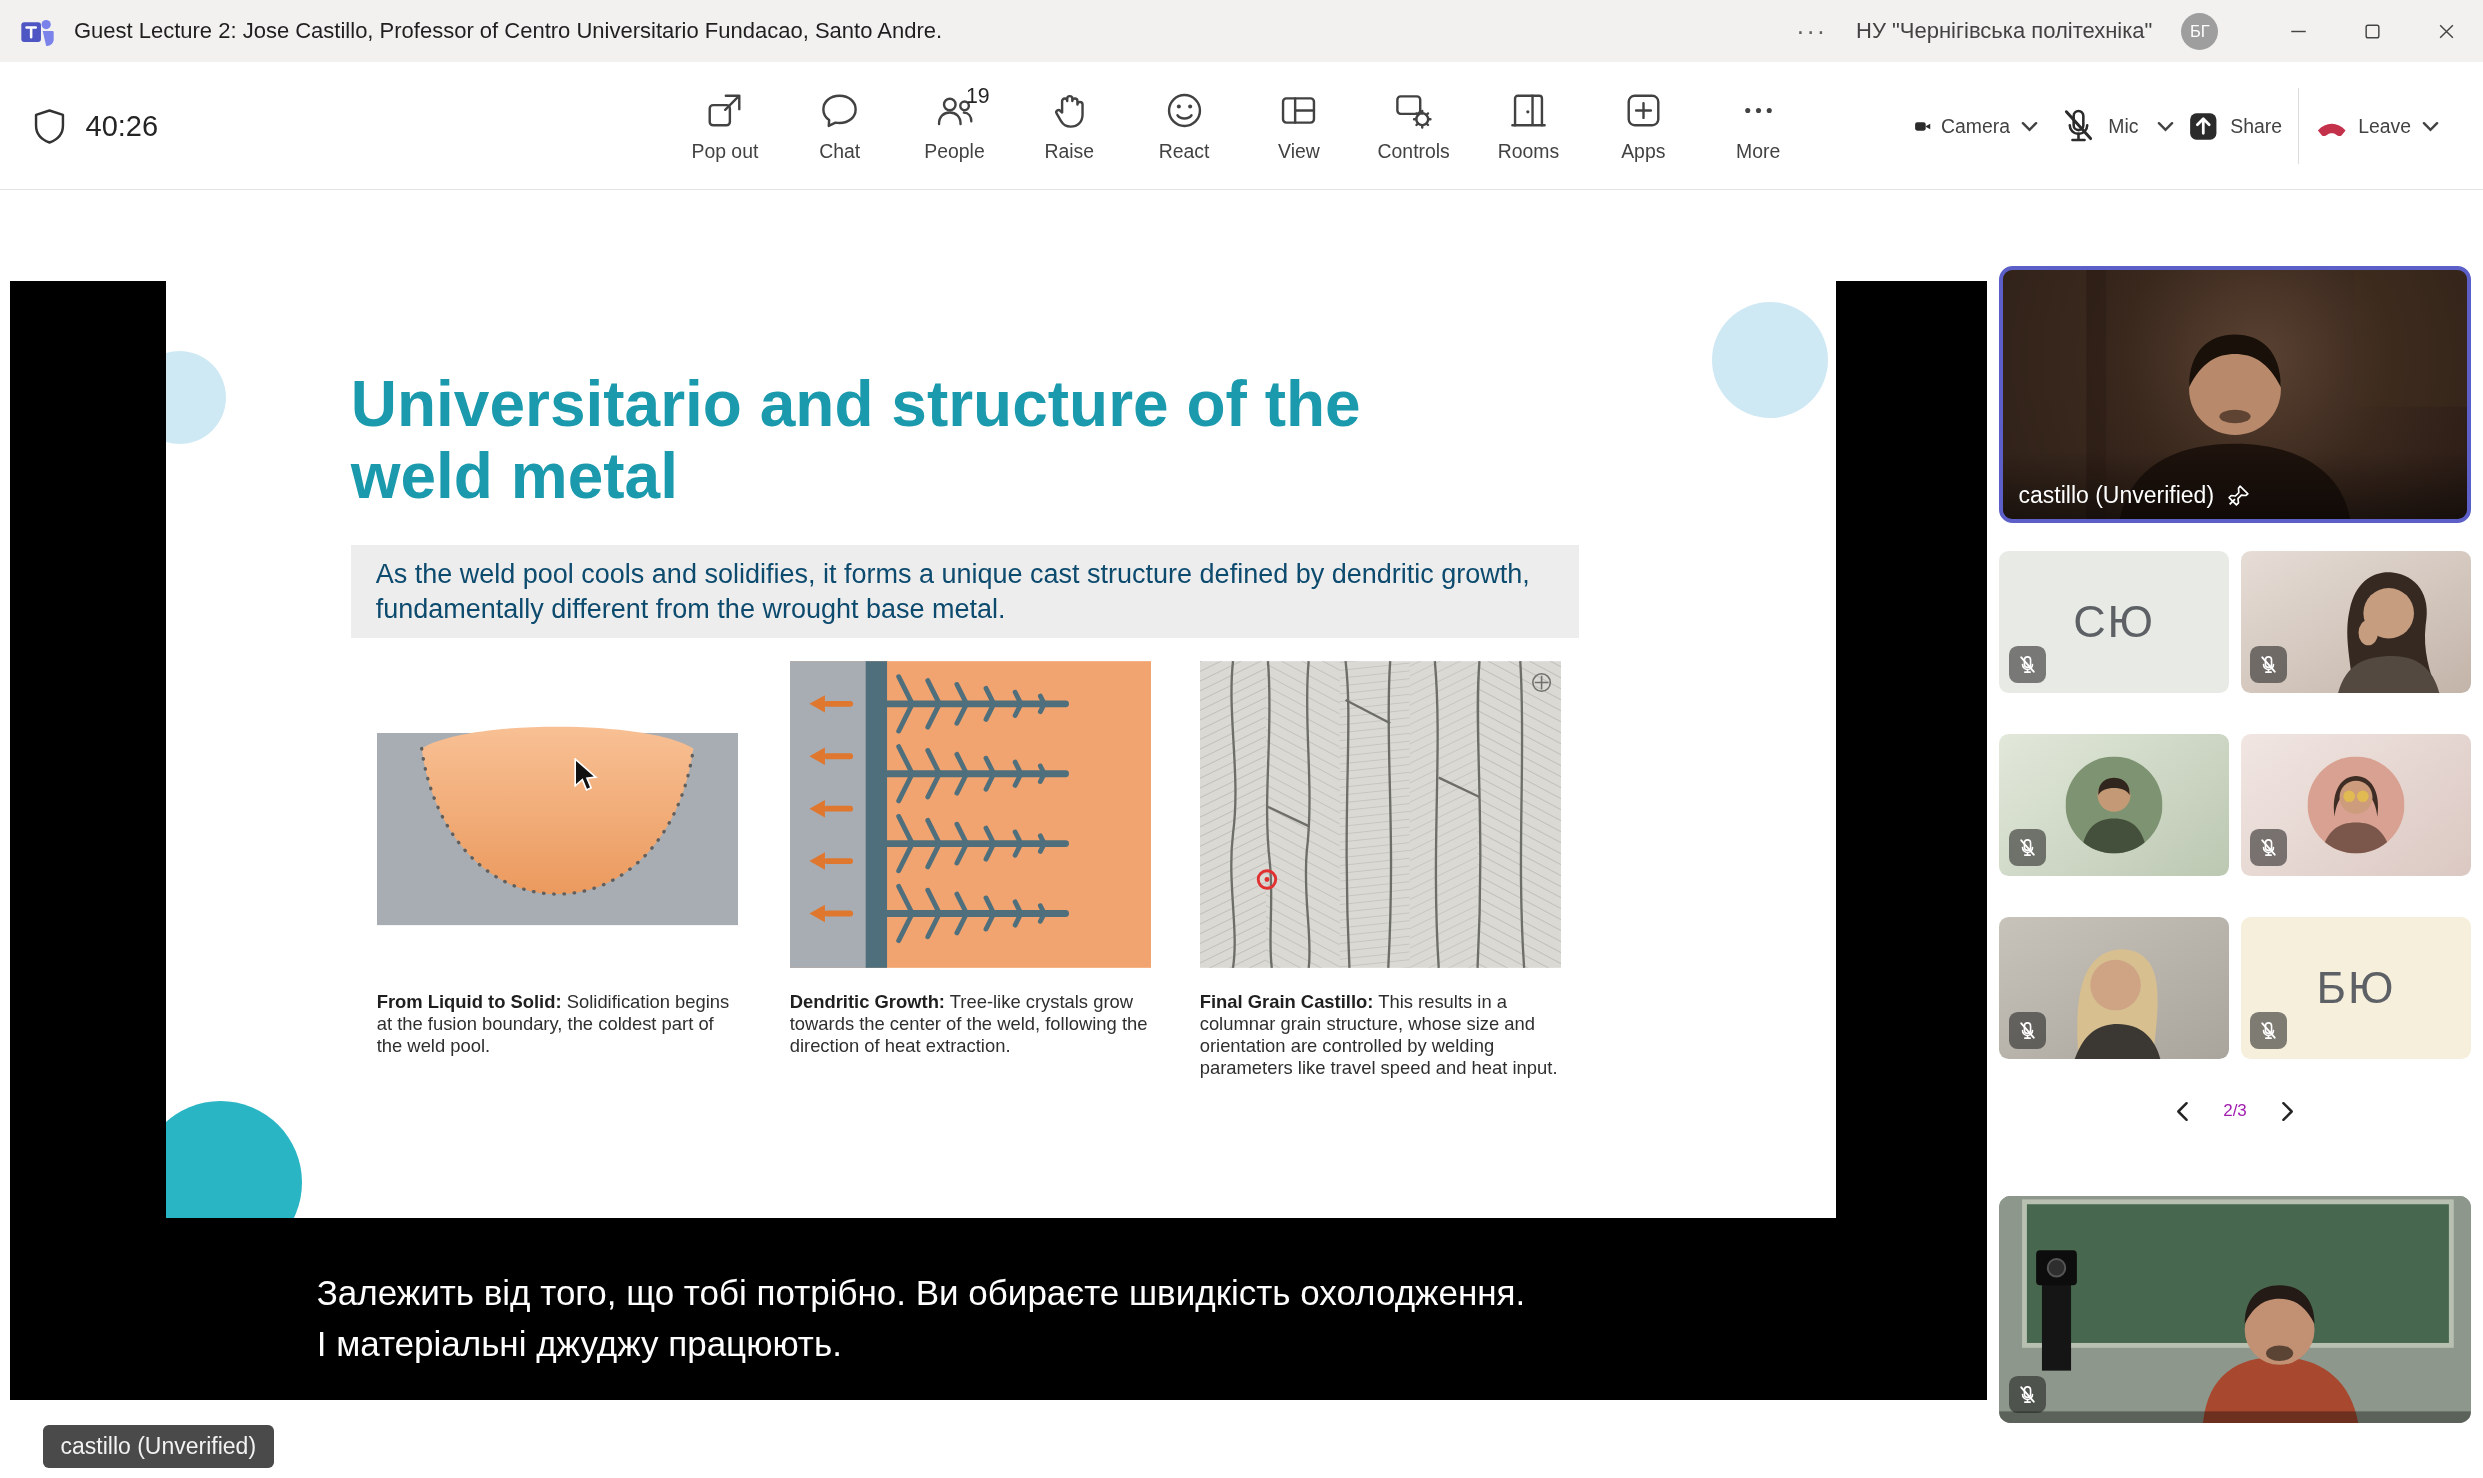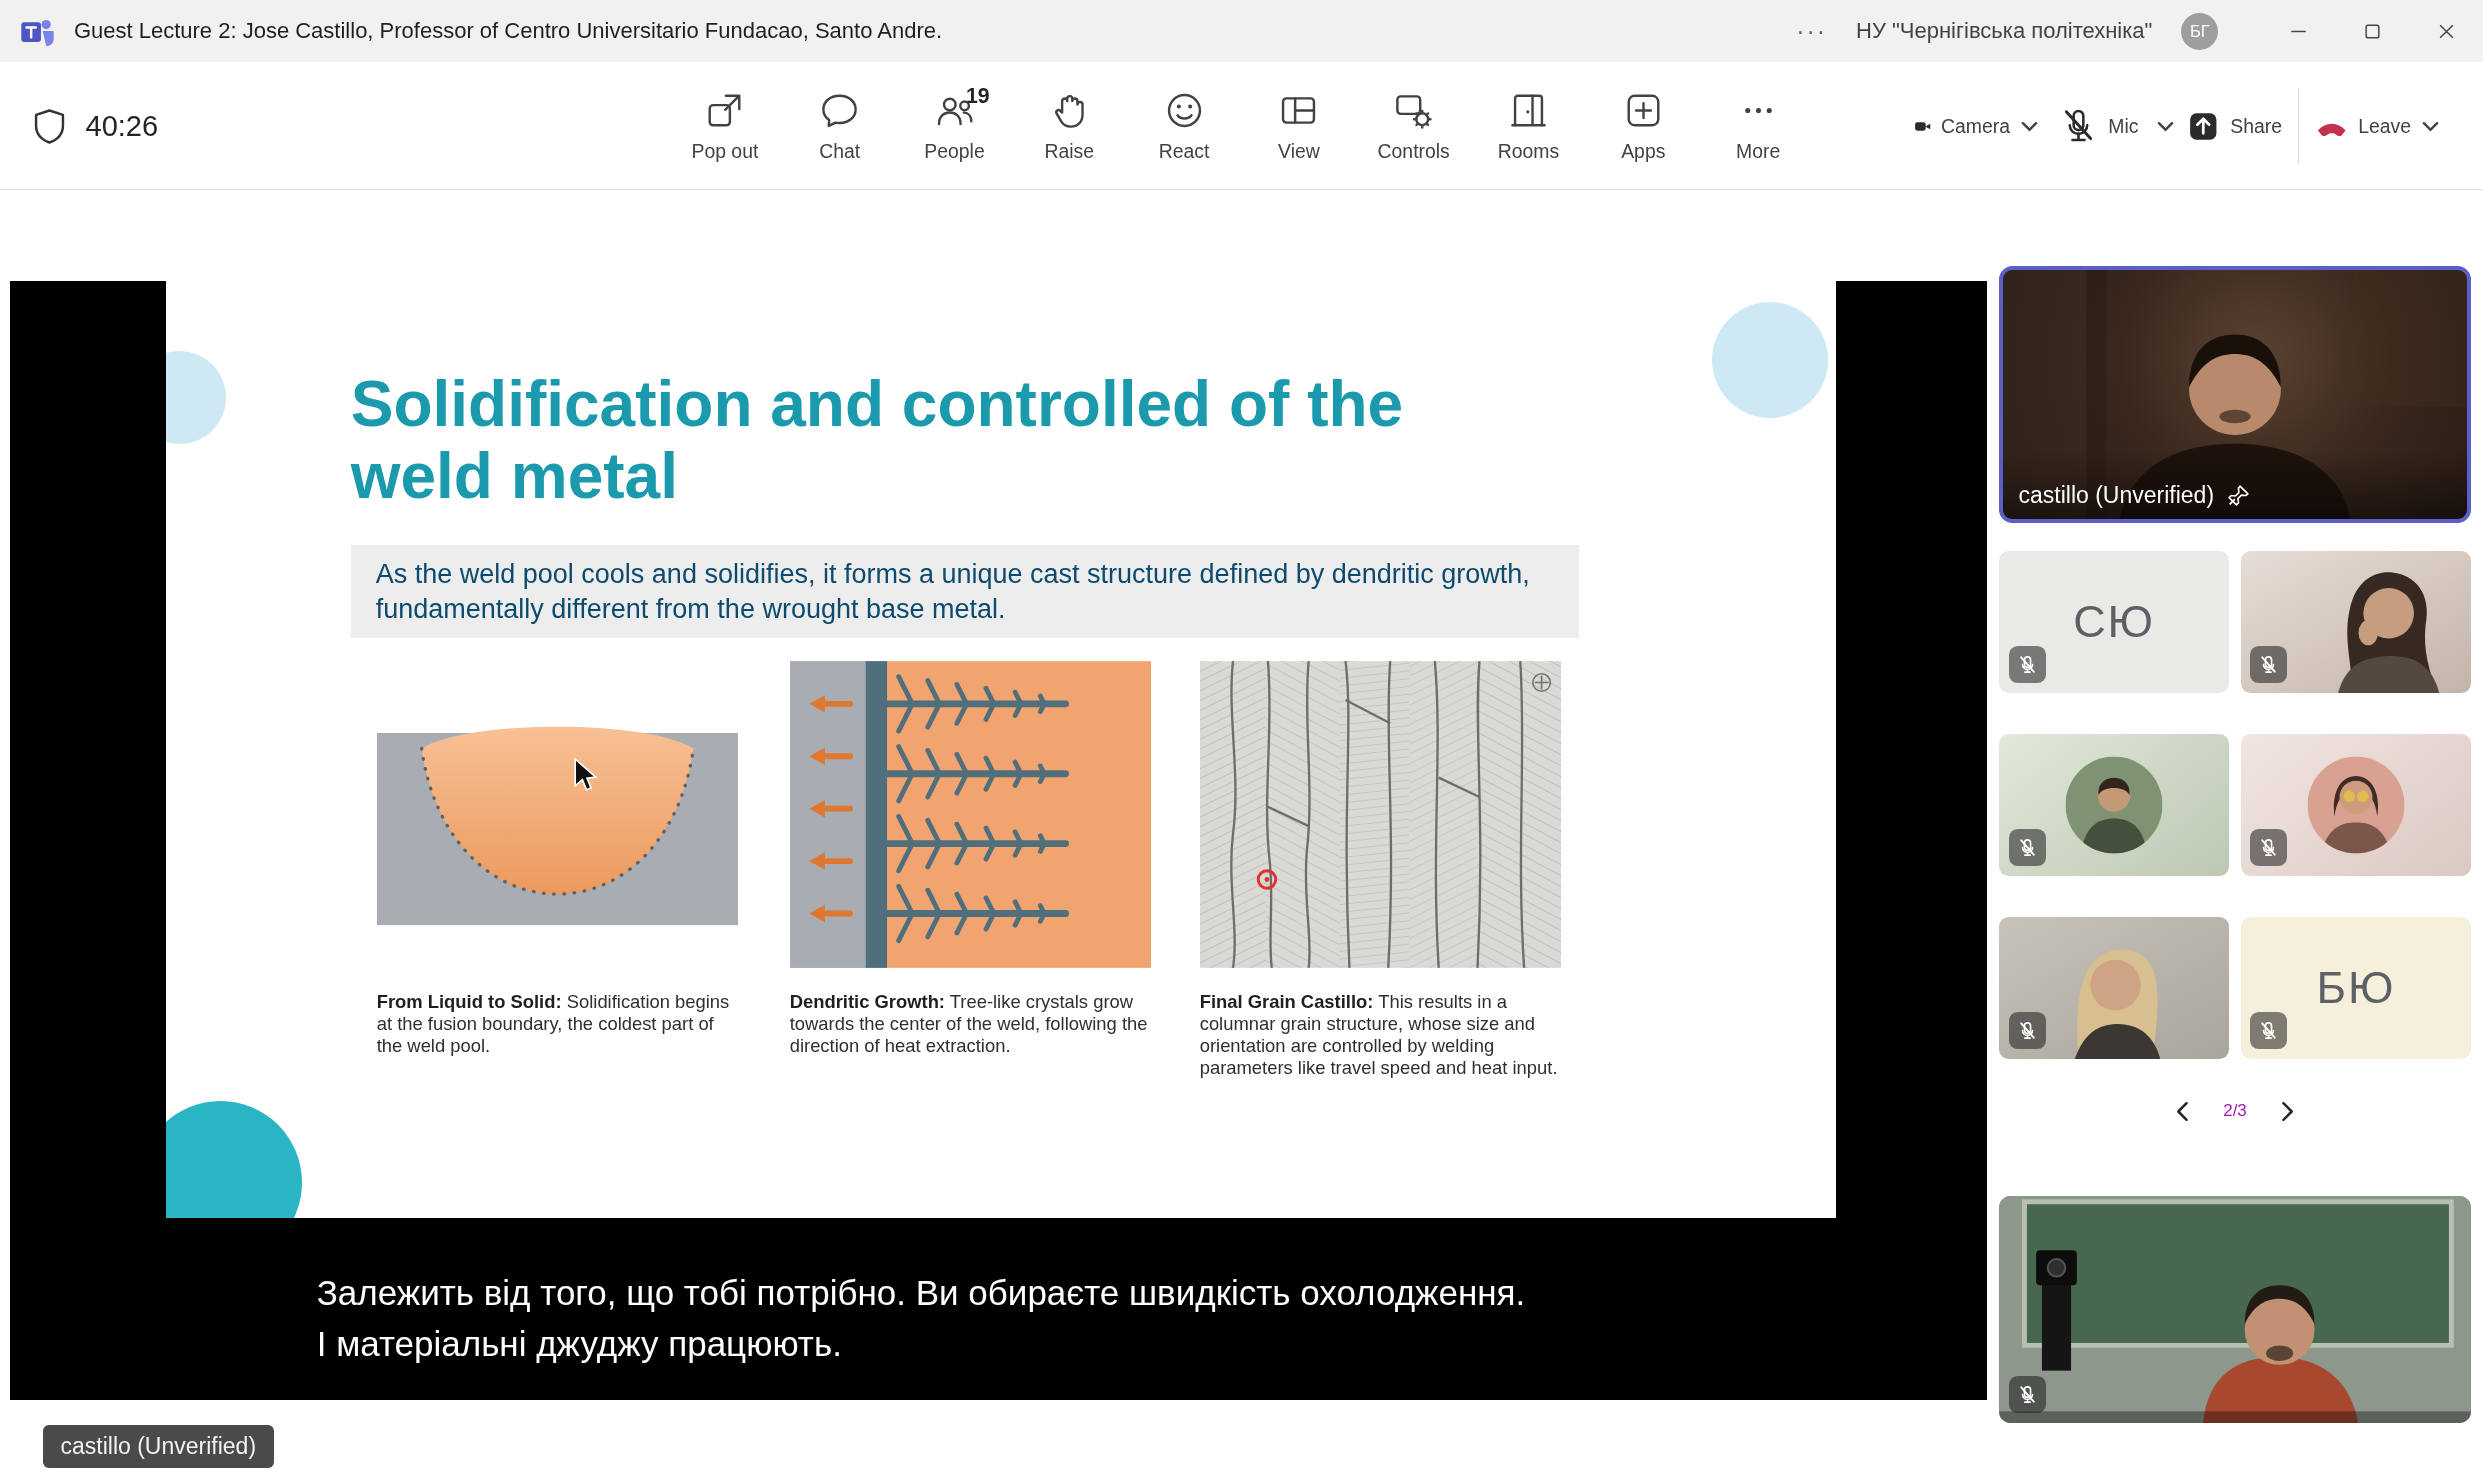--- a/index.html
+++ b/index.html
@@ -20,21 +20,21 @@
   .tb-avatar{width:37px;height:37px;border-radius:50%;background:#9e9e9e;color:#fff;font-size:16.5px;font-weight:normal;display:flex;align-items:center;justify-content:center}
   .win-controls{display:flex;margin-left:13.6px}
   .win-btn{width:74px;height:62px;display:flex;align-items:center;justify-content:center}
 
   
   .toolbar{position:absolute;top:62px;left:0;right:0;height:128px;background:#fff;border-bottom:1px solid #e3e3e3}
   .timer{position:absolute;left:29px;top:0;height:128px;display:flex;align-items:center;gap:15.5px;font-size:29px;color:#242424}
   .center-group{position:absolute;left:0;right:0;top:0;height:128px;display:flex;align-items:center;justify-content:center;gap:5.8px}
   .tb-btn{width:109px;height:115px;display:flex;flex-direction:column;align-items:center;justify-content:center;gap:8.7px;position:relative;border-radius:7.8px}
   .tb-btn .lbl{font-size:19.4px;color:#424242;white-space:nowrap}
-  .badge{position:absolute;top:15.5px;right:19.4px;font-size:21.3px;font-weight:bold;color:#242424}
+  .badge{position:absolute;top:15.5px;right:19.4px;font-size:21.3px;font-weight:normal;color:#242424}
   .device-group{position:absolute;right:33px;top:0;height:128px;display:flex;align-items:center}
   .dev-btn{width:97px;height:115px;display:flex;flex-direction:row;align-items:center;justify-content:center;gap:8.7px}
   .dev-btn .lbl{font-size:19.4px;color:#424242}
   .chev{width:39px;height:115px;display:flex;align-items:center;justify-content:center}
   .divider{width:1px;height:76px;background:#dcdcdc;margin:0 15.5px}
 
   
   .stage{position:absolute;left:9.7px;top:281px;width:1977px;height:1119px;background:#000}
   .slide{position:absolute;left:156px;top:0;width:1670px;height:937px;background:#fff;overflow:hidden}
   .deco{position:absolute;border-radius:50%}
@@ -243,21 +243,21 @@
           </svg>
         </button>
     </div>
   </div>
 
   <div class="stage">
     <div class="slide">
       <div class="deco c1"></div>
       <div class="deco c2"></div>
       <div class="deco c3"></div>
-      <h1 class="slide-title"><span>Solidification and controlled of the</span><br><span>weld metal</span></h1>
+      <h1 class="slide-title"><span>Universitario and structure of the</span><br><span>weld metal</span></h1>
       <div class="slide-intro"><span>As the weld pool cools and solidifies, it forms a unique cast structure defined by dendritic growth, fundamentally different from the wrought base metal.</span></div>
 
       <figure class="fig f1">
         <svg viewBox="0 0 372 316" width="361" height="307">
           <defs>
               <linearGradient id="pool" x1="0" y1="0" x2="0" y2="1">
                 <stop offset="0" stop-color="#f8c094"></stop>
                 <stop offset="1" stop-color="#eb9a5e"></stop>
               </linearGradient>
             </defs>

